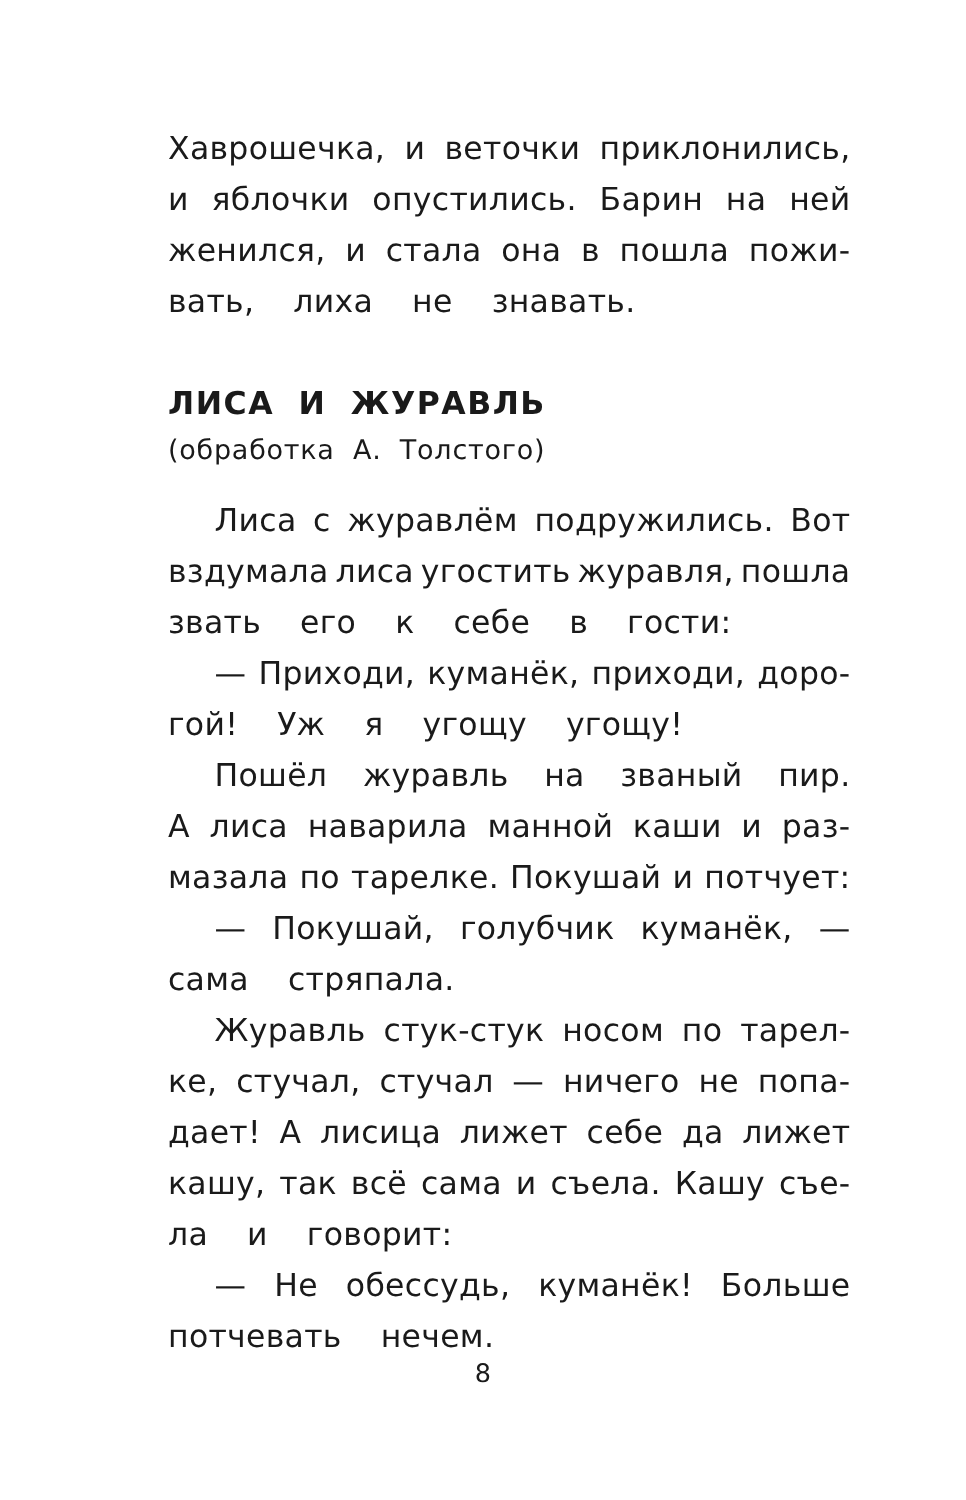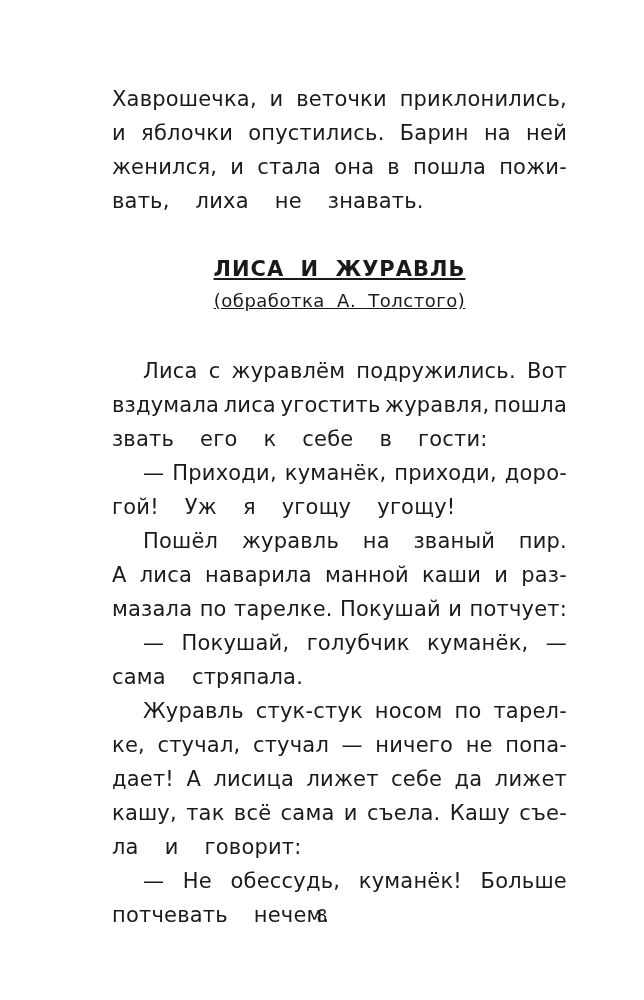--- a/index.html
+++ b/index.html
@@ -31,41 +31,40 @@
       letter-spacing: 0.2px;
     }
     .line.last {
       justify-content: flex-start;
       gap: 26px;
     }
     .line.indent {
       padding-left: 31px;
     }
     .title-block {
-      text-align: center;
+      text-align: left;
       margin-top: 34px;
-      text-decoration: underline;
     }
     .title {
       font-weight: bold;
       font-size: 21px;
       letter-spacing: 1px;
       word-spacing: 8px;
       height: 34px;
       line-height: 34px;
     }
     .subtitle {
       font-size: 18px;
       word-spacing: 6px;
       letter-spacing: 0.5px;
       height: 32px;
       line-height: 30px;
     }
     .story {
-      margin-top: 36px;
+      margin-top: 12px;
     }
     .page-number {
       position: absolute;
       left: 0;
       width: 644px;
       top: 906px;
       text-align: center;
       font-size: 17px;
     }
     .w { display: inline-block; }

